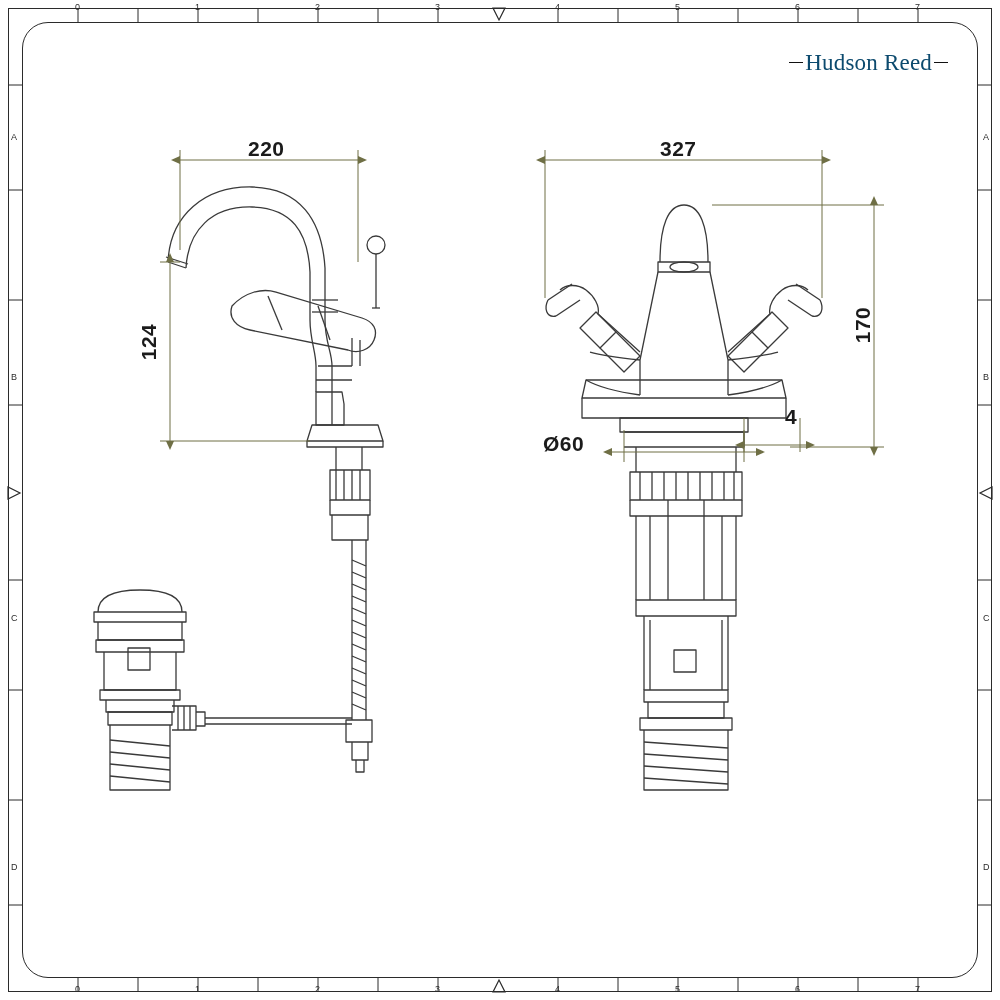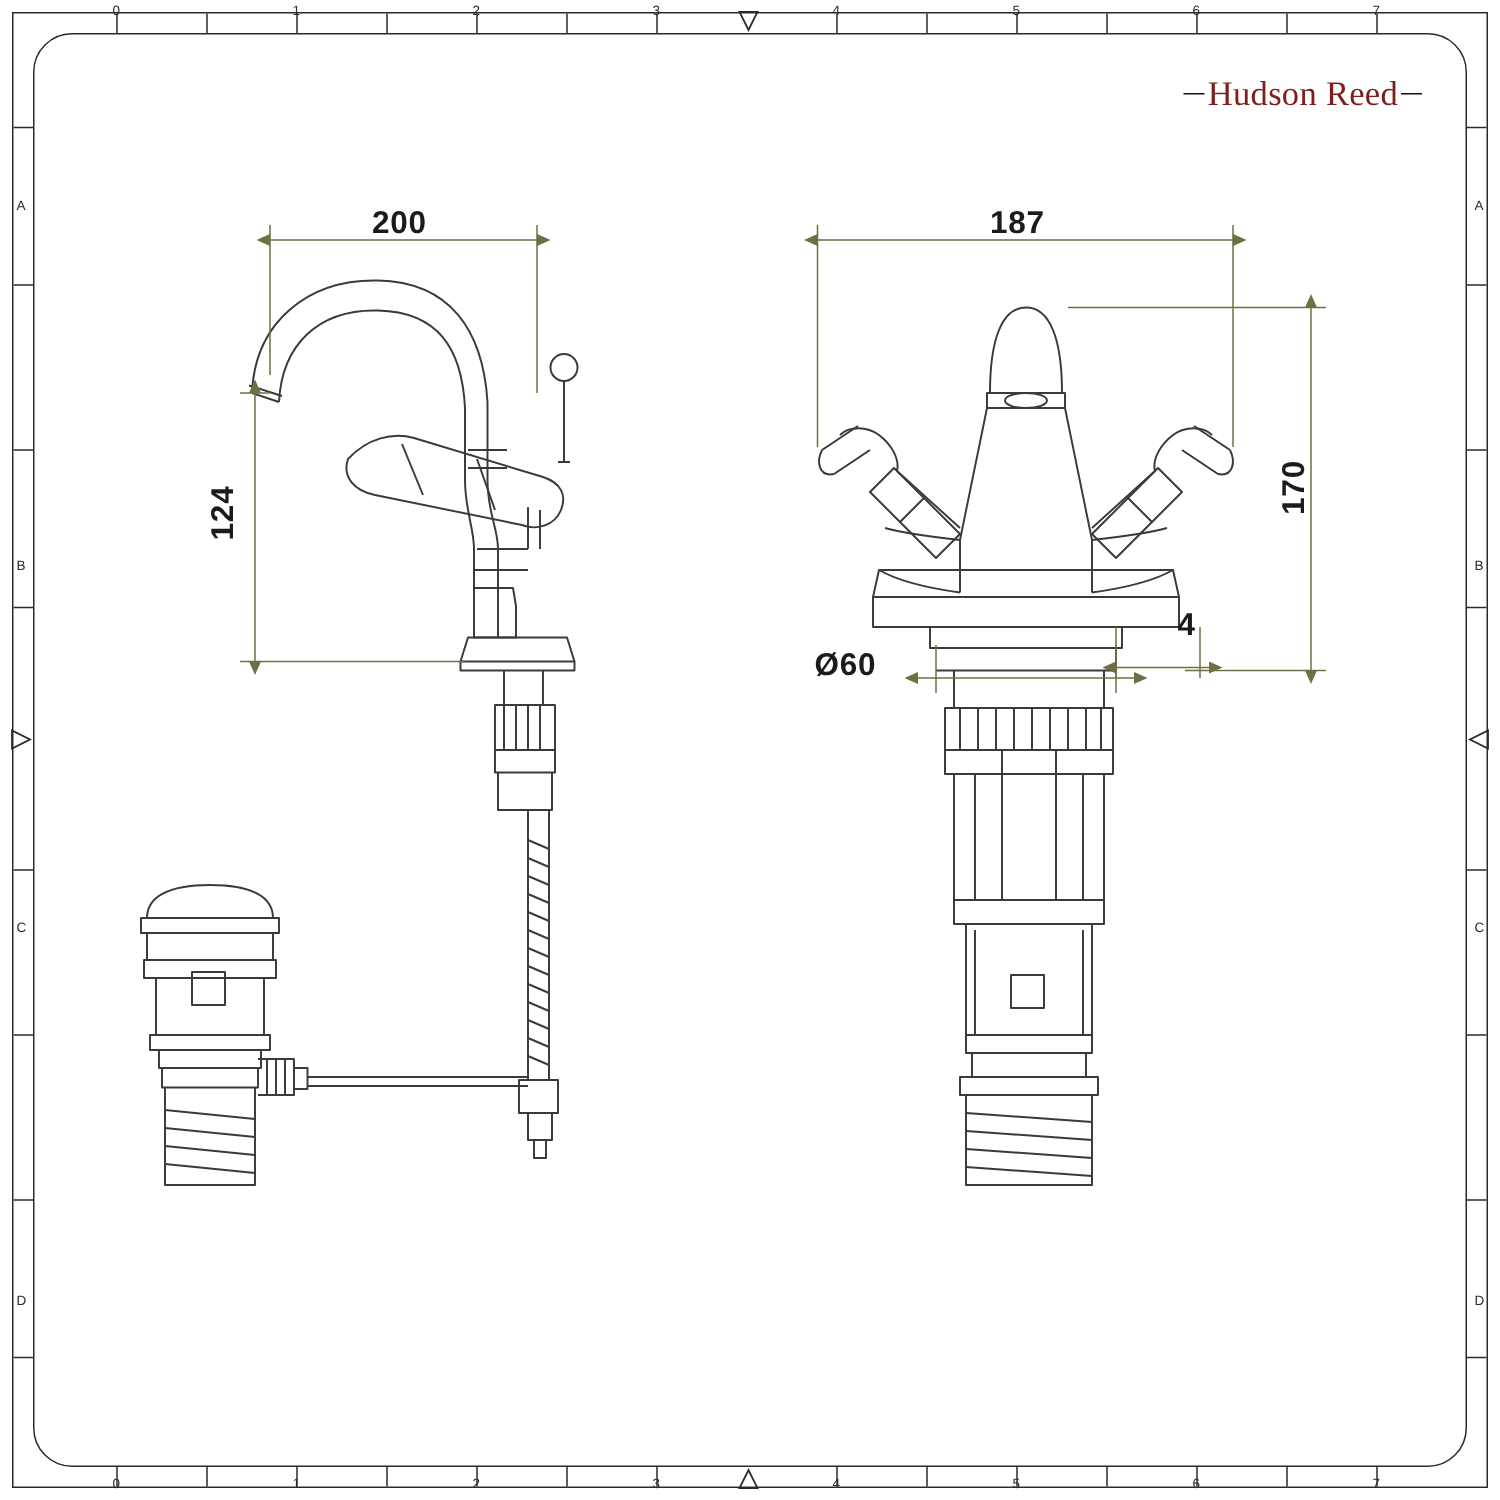--- a/index.html
+++ b/index.html
@@ -8,21 +8,21 @@
 
   
   .frame-outer{position:absolute;left:8px;top:8px;width:984px;height:984px;
       border:1px solid #2b2b2b;box-sizing:border-box;}
   .frame-inner{position:absolute;left:22px;top:22px;width:956px;height:956px;
       border:1px solid #2b2b2b;border-radius:26px;box-sizing:border-box;}
   .rlabel{position:absolute;font-family:"Liberation Sans",sans-serif;font-size:9px;color:#2b2b2b;}
 
   
   .logo{position:absolute;right:52px;top:50px;font-family:"Liberation Serif",serif;
-        font-size:23px;color:#7f1d1d;letter-spacing:.2px;white-space:nowrap;}
+        font-size:23px;color:#0c4a6e;letter-spacing:.2px;white-space:nowrap;}
   .logo .bar{display:inline-block;width:14px;height:1.5px;background:#111;vertical-align:middle;margin:0 2px 4px 0;}
   .logo .bar2{display:inline-block;width:14px;height:1.5px;background:#111;vertical-align:middle;margin:0 0 4px 2px;}
 
   
   .dim{position:absolute;font-family:"Liberation Sans",sans-serif;font-weight:bold;
        color:#1b1b1b;font-size:21px;letter-spacing:.5px;}
 
   svg{position:absolute;left:0;top:0;}
 </style>
 </head>
@@ -279,25 +279,25 @@
       <line x1="624" y1="430" x2="624" y2="462"></line>
       <line x1="744" y1="430" x2="744" y2="462"></line>
       <line x1="612" y1="452" x2="756" y2="452" marker-start="url(#arrL)" marker-end="url(#arrR)"></line>
 
       <line x1="744" y1="418" x2="744" y2="452"></line>
       <line x1="800" y1="418" x2="800" y2="452"></line>
       <line x1="744" y1="445" x2="806" y2="445" marker-start="url(#arrL)" marker-end="url(#arrR)"></line>
     </g>
   </svg>
 
-  <div class="dim" style="left:248px;top:137px;">200</div>
+  <div class="dim" style="left:248px;top:137px;">220</div>
 
   <div class="dim" style="left:131px;top:330px;transform:rotate(-90deg);">124</div>
 
-  <div class="dim" style="left:660px;top:137px;">187</div>
+  <div class="dim" style="left:660px;top:137px;">327</div>
 
   <div class="dim" style="left:845px;top:313px;transform:rotate(-90deg);">170</div>
 
   <div class="dim" style="left:543px;top:432px;">Ø60</div>
 
   <div class="dim" style="left:785px;top:405px;">4</div>
 
 </div>
 
 </body></html>

